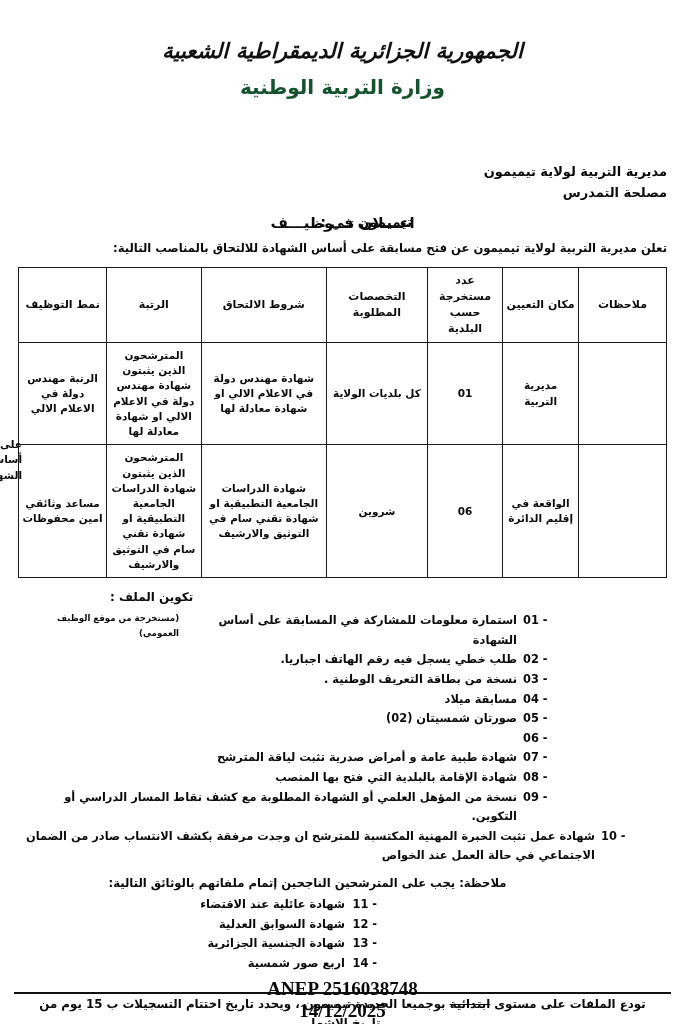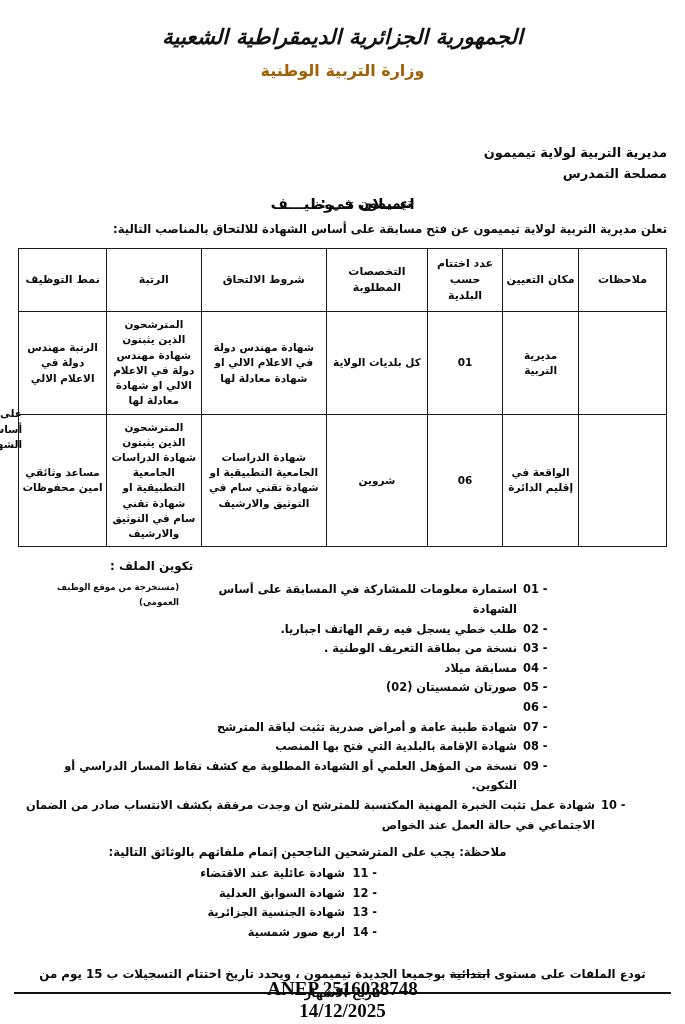--- a/index.html
+++ b/index.html
@@ -11,43 +11,43 @@
     width: 685px;
     height: 1024px;
     position: relative;
     font-family: "DejaVu Sans", "Liberation Sans", sans-serif;
     color: #0a0a0a;
     overflow: hidden;
   }
   .page {
     position: absolute;
     inset: 0;
-    padding: 10px 18px 0 18px;
+    padding: 24px 18px 0 18px;
     box-sizing: border-box;
   }
 
   
   .hdr {
     text-align: center;
     margin-top: 14px;
   }
   .hdr-line1 {
     font-family: "DejaVu Serif", "Liberation Serif", serif;
     font-size: 21px;
     font-weight: 700;
     font-style: italic;
     letter-spacing: 0px;
     color: #111;
     transform: scaleX(1.02);
   }
   .hdr-line2 {
-    font-size: 16px;
+    font-size: 20px;
     font-weight: 700;
     margin-top: 12px;
-    color: #a16207;
+    color: #14532d;
   }
 
   
   .top-block {
     margin-top: 62px;
     text-align: right;
     font-size: 12.5px;
     font-weight: 700;
     line-height: 1.65;
   }
@@ -245,21 +245,21 @@
 
   <div class="annonce">اعـــلان تـــوظيـــف</div>
 
   <div class="intro">تعلن مديرية التربية لولاية تيميمون عن فتح مسابقة على أساس الشهادة للالتحاق بالمناصب التالية:</div>
 
   <table class="main">
     <thead>
       <tr>
         <th class="col-1">ملاحظات</th>
         <th class="col-2">مكان التعيين</th>
-        <th class="col-3">عدد اختتام حسب البلدية</th>
+        <th class="col-3">عدد مستخرجة حسب البلدية</th>
         <th class="col-4">التخصصات المطلوبة</th>
         <th class="col-5">شروط الالتحاق</th>
         <th class="col-6">الرتبة</th>
         <th class="col-7">نمط التوظيف</th>
       </tr>
     </thead>
     <tbody>
       <tr>
         <td class="cell-tall"></td>
         <td class="cell-tall">مديرية التربية</td>

